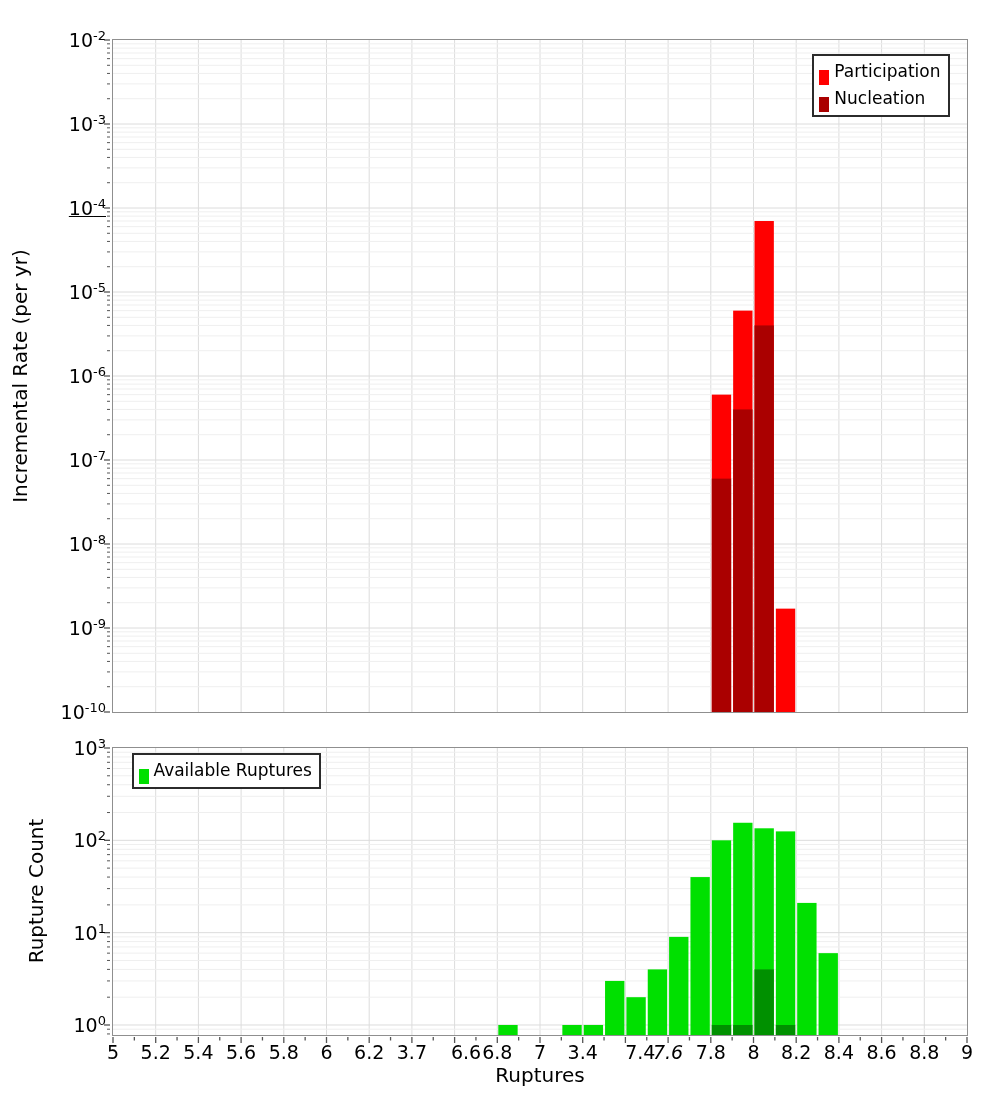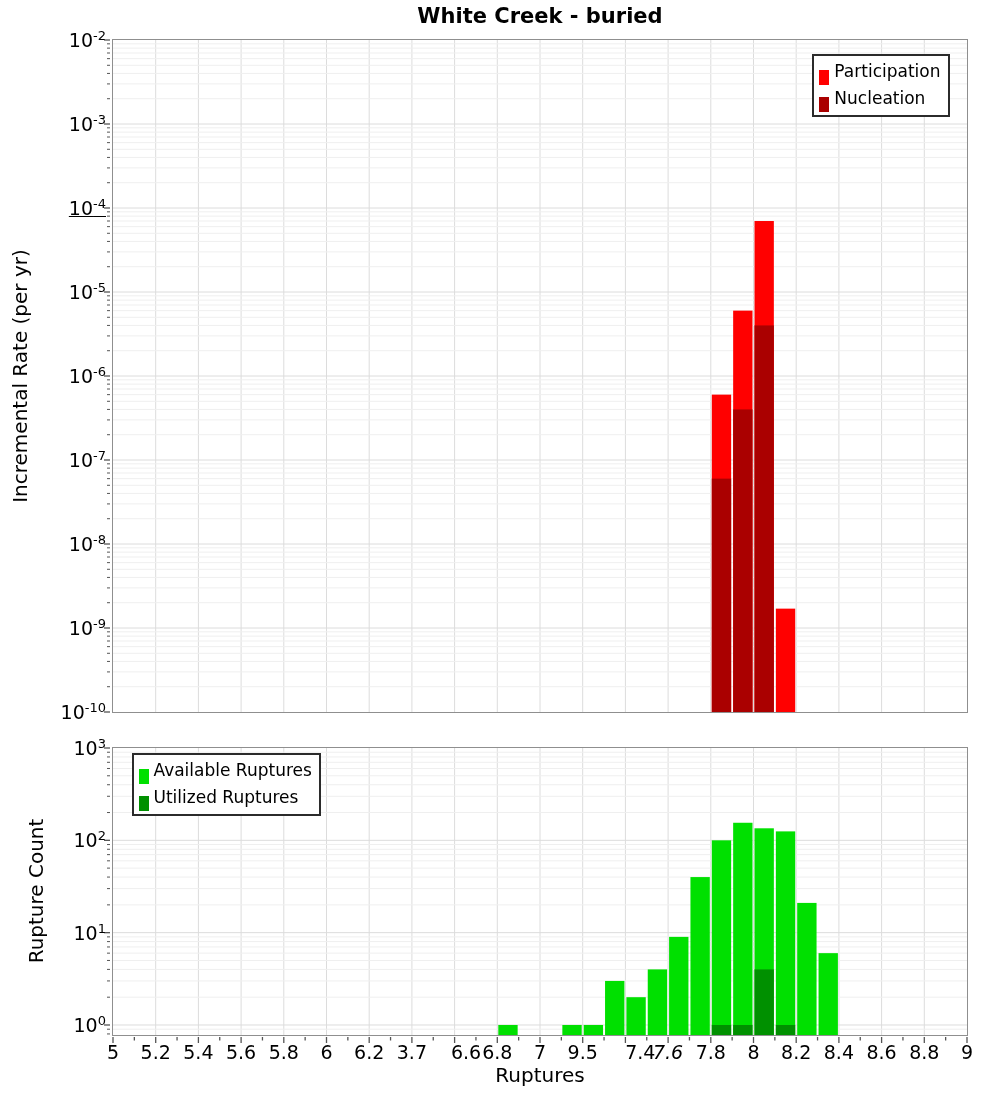--- a/index.html
+++ b/index.html
@@ -33,21 +33,20 @@
   .legend-item{display:flex;align-items:flex-end;}
   .swatch{display:inline-block;width:10px;height:15px;margin-right:5px;flex:0 0 auto;}
   #legend-top{right:17px;top:14px;}
   #legend-bottom{left:19px;top:5px;}
 </style>
 </head>
 <body>
 
 <div id="fig">
 
-  <div class="title">White Creek - buried</div>
 
   <div class="axlabel ylabel" style="left:20px;top:376px;">Incremental Rate (per yr)</div>
   <div class="axlabel ylabel" style="left:36px;top:891px;">Rupture Count</div>
   <div class="axlabel xlabel" style="left:540px;top:1063px;">Ruptures</div>
 
   <div id="plot-top" class="plot">
     <svg id="svg-top" width="868" height="682" style="left: -14px;">
         <g transform="translate(14,0)">
           <g>
             <line x1="42.70000000000004" y1="0" x2="42.70000000000004" y2="672" stroke="#dcdcdc" stroke-width="1"></line>
@@ -398,24 +397,20 @@
             <rect x="641.5" y="221.4018010006892" width="19.35" height="65.5981989993108" fill="#009000"></rect>
             <rect x="662.8499999999999" y="276.99" width="19.35" height="10.009999999999991" fill="#009000"></rect>
           </g>
         </g>
       </svg>
     <div id="legend-bottom" class="legend">
       <div class="legend-item">
         <span id="sw-available" class="swatch" style="background: rgb(0, 224, 0);"></span>
         <span>Available Ruptures</span>
       </div>
-      <div class="legend-item">
-        <span id="sw-utilized" class="swatch" style="background: rgb(0, 144, 0);"></span>
-        <span>Utilized Ruptures</span>
-      </div>
     </div>
   </div>
 
 <div class="ytick" style="top: 27px;">10<sup>-2</sup></div>
     <div class="ytick" style="top: 111px;">10<sup>-3</sup></div>
     <div class="ytick" style="top: 195px; text-decoration: underline;">10<sup>-4</sup></div>
     <div class="ytick" style="top: 279px;">10<sup>-5</sup></div>
     <div class="ytick" style="top: 363px;">10<sup>-6</sup></div>
     <div class="ytick" style="top: 447px;">10<sup>-7</sup></div>
     <div class="ytick" style="top: 531px;">10<sup>-8</sup></div>
@@ -429,21 +424,21 @@
     <div class="xtick" style="left: 125.7px;">5.2</div>
     <div class="xtick" style="left: 168.4px;">5.4</div>
     <div class="xtick" style="left: 211.1px;">5.6</div>
     <div class="xtick" style="left: 253.8px;">5.8</div>
     <div class="xtick" style="left: 296.5px;">6</div>
     <div class="xtick" style="left: 339.2px;">6.2</div>
     <div class="xtick" style="left: 381.9px;">3.7</div>
     <div class="xtick" style="left: 436px;">6.6</div>
     <div class="xtick" style="left: 467.3px;">6.8</div>
     <div class="xtick" style="left: 510px;">7</div>
-    <div class="xtick" style="left: 552.7px;">9.5</div>
+    <div class="xtick" style="left: 552.7px;">3.4</div>
     <div class="xtick" style="left: 595.4px; text-align: right;">7.4</div>
     <div class="xtick" style="left: 638.1px; font-style: italic;">7.6</div>
     <div class="xtick" style="left: 680.8px;">7.8</div>
     <div class="xtick" style="left: 723.5px;">8</div>
     <div class="xtick" style="left: 766.2px;">8.2</div>
     <div class="xtick" style="left: 808.9px;">8.4</div>
     <div class="xtick" style="left: 851.6px;">8.6</div>
     <div class="xtick" style="left: 894.3px;">8.8</div>
     <div class="xtick" style="left: 937px;">9</div>
   </div>

